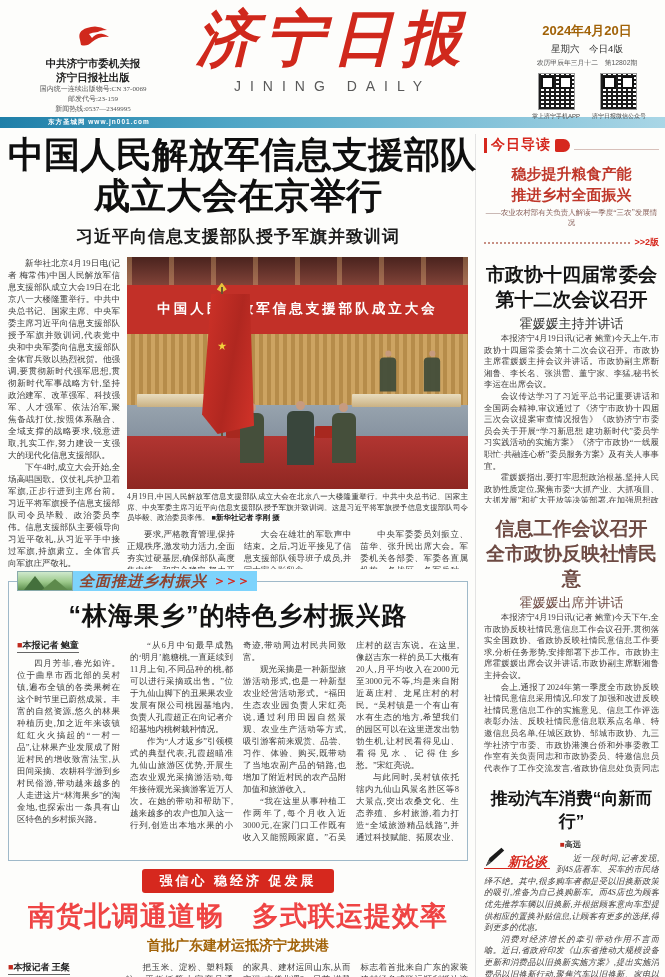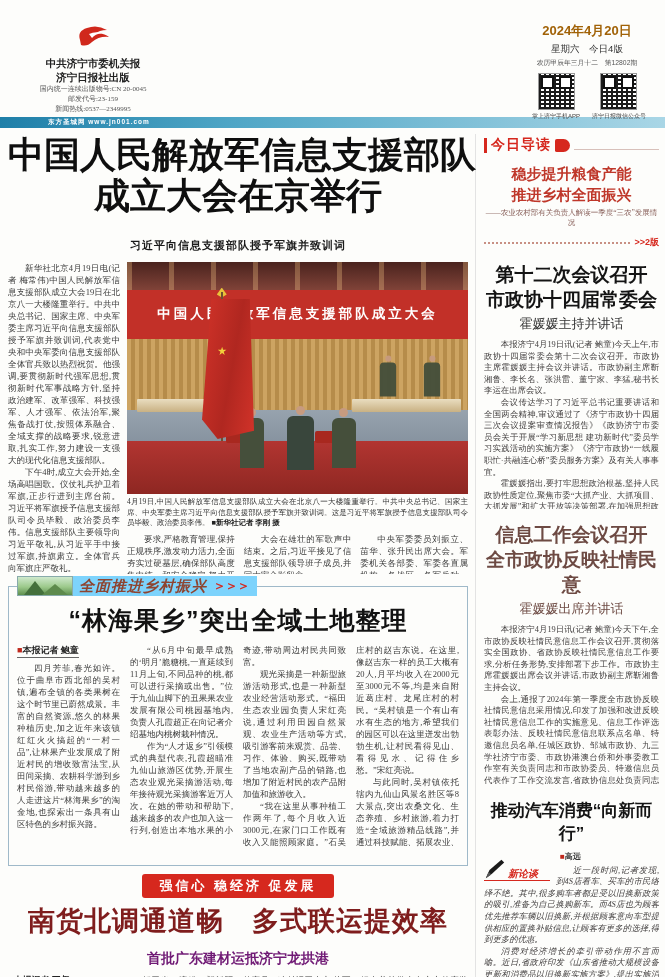--- a/index.html
+++ b/index.html
@@ -40,21 +40,21 @@
     font-family:"Liberation Sans",sans-serif; letter-spacing: 1px; }
 
   
   .content { display: flex; padding: 6px 6px 0 8px; gap: 8px; }
   .col-left { width: 468px; border-right: 1px solid #e3e3e3; padding-right: 7px; }
   .col-right { flex: 1; min-width: 0; }
 
   
   .lead-hl { text-align: center; font-family:"Liberation Sans",sans-serif; }
   .lead-hl .hl { font-size: 36px; font-weight: 900; line-height: 41px; color: #0f0f0f; letter-spacing: 0px; white-space: nowrap; }
-  .lead-sub { font-size: 11px; font-weight: bold; color: #1a1a1a; margin-top: 22px; letter-spacing: 1px; }
+  .lead-sub { font-size: 17px; font-weight: bold; color: #1a1a1a; margin-top: 9px; letter-spacing: 1px; }
   .lead-body { display: flex; gap: 7px; margin-top: 9px; height: 312px; overflow: hidden; }
   .lead-left { width: 112px; flex: none; font-size: 8.5px; line-height: 12px; text-align: justify; color: #3b3b3b; overflow: hidden; }
   p { text-indent: 2em; }
   .lead-right { flex: 1; min-width: 0; display: flex; flex-direction: column; }
   
   .photo { position: relative; height: 232px; background: #8d99a5; overflow: hidden; flex: none; }
   .ph-ceiling { position: absolute; left:0; right:0; top:0; height: 13%;
      background: linear-gradient(#4a231e,#84453a),
        repeating-linear-gradient(90deg, rgba(255,225,185,.30) 0 5px, transparent 5px 42px); background-blend-mode: overlay; }
   .ph-banner { position: absolute; left:0; right:0; top: 12%; height: 21%; background: #c23028;
@@ -106,77 +106,81 @@
   .rural-cols { column-count: 4; column-gap: 10px; font-size: 8.5px; line-height: 12px;
      text-align: justify; color: #3b3b3b; height: 206px; overflow: hidden; }
   .byline { font-size: 9px; font-weight: bold; color: #222; text-indent: 0;
      border-bottom: 1px solid #666; display: inline-block; padding-bottom: 1px; margin-bottom: 4px; }
   .byline .sq { color: #c0291d; }
 
   
   .econ { margin-top: 8px; text-align: center; }
   .econ-banner { display: inline-block; background: #d6281e; color: #fff; font-size: 13px; font-weight: 900;
      padding: 3px 17px; border-radius: 3px; letter-spacing: 3px; font-family:"Liberation Sans",sans-serif; }
-  .econ-hl { font-size: 27px; font-weight: 900; color: #7f1d1d; margin-top: 5px;
+  .econ-hl { font-size: 27px; font-weight: 900; color: #ef4444; margin-top: 5px;
      font-family:"Liberation Sans",sans-serif; letter-spacing: 1px; }
-  .econ-sub { font-size: 14px; font-weight: bold; color: #701a75; margin-top: 11px; }
+  .econ-sub { font-size: 14px; font-weight: bold; color: #a16207; margin-top: 3px; }
   .econ-cols { column-count: 4; column-gap: 10px; text-align: justify; font-size: 8.5px; line-height: 12px;
      color: #3b3b3b; height: 56px; overflow: hidden; margin-top: 6px; }
 
   
   .dd-badge { display: flex; align-items: center; gap: 4px; margin-top: 2px; }
   .dd-bar { width: 3px; height: 15px; background: #d6281e; flex: none; }
   .dd-text { font-size: 14px; font-weight: 900; color: #d6281e; font-family:"Liberation Sans",sans-serif; letter-spacing: 1px; }
   .dd-blob { width: 15px; height: 13px; background: #d6281e; border-radius: 2px 7px 7px 2px; flex: none; }
   .dd-line { flex: 1; border-bottom: 1px solid #d8c0ba; height: 1px; margin-top: 8px; }
   .sb1 { margin-top: 9px; text-align: center; }
   .sb1-l { font-size: 15px; font-weight: 900; color: #bf372a; line-height: 21px; font-family:"Liberation Sans",sans-serif; }
   .sb1-note { font-size: 7.5px; color: #8a625c; margin-top: 3px; }
   .dotrow { display: flex; align-items: center; margin-top: 8px; }
   .dots { flex: 1; border-bottom: 2px dotted #c89084; height: 2px; }
   .pg { font-size: 9px; font-weight: 900; color: #d6281e; margin-left: 4px; font-family:"Liberation Sans",sans-serif; }
   .sb-item { margin-top: 13px; }
   .sb-hl { text-align: center; font-size: 19px; font-weight: 900; line-height: 25px; color: #141414;
      font-family:"Liberation Sans",sans-serif; }
   .sb-sub { text-align: center; font-size: 13px; margin-top: 3px; color: #333; }
-  .sb-body { margin-top: 6px; font-size: 8.4px; line-height: 11.6px; text-align: justify; color: #413e3e; overflow: hidden; }
+  .sb-body { font-size: 8.4px; line-height: 11.6px; text-align: justify; color: #413e3e; overflow: hidden; }
   .sb2 .sb-body { height: 170px; }
   .sb3 .sb-hl, .sb3 .sb-sub { color: #6d4a43; }
   .sb3 .sb-body { height: 162px; }
   .sb4-hl { text-align: center; font-size: 17px; font-weight: 900; color: #141414;
      font-family:"Liberation Sans",sans-serif; margin-top: 2px; }
   .sb4-body { margin-top: 6px; font-size: 8.4px; line-height: 11.6px; text-align: justify;
      color: #413e3e; font-style: italic; height: 178px; overflow: hidden; }
   .xlt { float: left; width: 66px; height: 28px; margin: 2px 6px 2px 0; display: flex; align-items: flex-end; gap: 2px;
      border-bottom: 1px solid #d6281e; }
   .xlt svg { width: 22px; height: 22px; flex: none; }
-  .xlt-text { font-size: 10px; font-weight: 900; font-style: italic; color: #d6281e;
+  .xlt-text { font-size: 13px; font-weight: 900; font-style: italic; color: #d6281e;
      font-family:"Liberation Sans",sans-serif; white-space: nowrap; }
   .sb4-byline { text-indent: 0; font-size: 8px; font-weight: bold; color: #3a3a3a; font-style: normal;
      margin-left: 76px; margin-bottom: 2px; }
   .sb4-byline .sq { color: #c0291d; }
 </style>
 </head>
 <body>
 
 <div id="page">
 
   <div class="masthead">
     <div class="mast-left">
       <div class="logo">
         <svg viewBox="0 0 36 30" width="36" height="30">
           <path d="M5 16 Q2 7 12 4 Q22 0 32 6 Q24 6 20 10 Q28 8 34 13 Q24 12 17 18 Q12 23 6 21 Z" fill="#d0281c"></path>
           <path d="M14 10 Q20 7 27 9 Q20 10 17 14 Z" fill="#fff"></path>
         </svg>
       </div>
       <div class="org1">中共济宁市委机关报</div>
       <div class="org1">济宁日报社出版</div>
-      <div class="org2">国内统一连续出版物号:CN 20-0045</div>
+      <div class="org2">国内统一连续出版物号:CN 37-0069</div>
       <div class="org2">邮发代号:23-159</div>
       <div class="org2">新闻热线:0537—2349995</div>
+    </div>
+    <div class="mast-title">
+      <div class="paper-name">济宁日报</div>
+      <div class="paper-en">JINING DAILY</div>
     </div>
     <div class="mast-right">
       <div class="date1">2024年4月20日</div>
       <div class="date2">星期六　今日4版</div>
       <div class="date3">农历甲辰年三月十二　第12802期</div>
       <div class="qr-row">
         <div class="qr-cell">
           <div class="qr"></div>
           <div class="qr-label">掌上济宁手机APP</div>
         </div>
@@ -260,21 +264,21 @@
           </div>
         </div>
       </div>
 
       <div class="rural-box">
         <div class="rural-banner">
           <div class="scene"></div>
           <span class="rural-title">全面推进乡村振兴</span>
           <span class="rural-arrows">＞＞＞</span>
         </div>
-        <div class="rural-hl">“林海果乡”突出全域土地整理</div>
+        <div class="rural-hl">“林海果乡”的特色乡村振兴路</div>
         <div class="rural-cols">
           <div class="byline"><span class="sq">■</span><span>本报记者 鲍童</span></div>
           <div>
               <p>四月芳菲,春光如许。位于曲阜市西北部的吴村镇,遍布全镇的各类果树在这个时节里已蔚然成景。丰富的自然资源,悠久的林果种植历史,加之近年来该镇红红火火搞起的“一村一品”,让林果产业发展成了附近村民的增收致富法宝,从田间采摘、农耕科学游到乡村民俗游,带动越来越多的人走进这片“林海果乡”的淘金地,也探索出一条具有山区特色的乡村振兴路。</p>
               <p>“从6月中旬最早成熟的‘明月’脆糖桃,一直延续到11月上旬,不同品种的桃,都可以进行采摘或出售。”位于九仙山脚下的丑果果农业发展有限公司桃园基地内,负责人孔霞超正在向记者介绍基地内桃树栽种情况。</p>
               <p>作为“人才返乡”引领模式的典型代表,孔霞超瞄准九仙山旅游区优势,开展生态农业观光采摘游活动,每年接待观光采摘游客近万人次。在她的带动和帮助下,越来越多的农户也加入这一行列,创造出本地水果的小奇迹,带动周边村民共同致富。</p>
               <p>观光采摘是一种新型旅游活动形式,也是一种新型农业经营活动形式。“福田生态农业园负责人宋红亮说,通过利用田园自然景观、农业生产活动等方式,吸引游客前来观赏、品尝、习作、体验、购买,既带动了当地农副产品的销路,也增加了附近村民的农产品附加值和旅游收入。</p>
               <p>“我在这里从事种植工作两年了,每个月收入近3000元,在家门口工作既有收入又能照顾家庭。”石吴庄村的赵吉东说。在这里,像赵吉东一样的员工大概有20人,月平均收入在2000元至3000元不等,均是来自附近葛庄村、龙尾庄村的村民。“吴村镇是一个有山有水有生态的地方,希望我们的园区可以在这里迸发出勃勃生机,让村民看得见山、看得见水、记得住乡愁。”宋红亮说。</p>
               <p>与此同时,吴村镇依托辖内九仙山风景名胜区等8大景点,突出农桑文化、生态养殖、乡村旅游,着力打造“全域旅游精品线路”,并通过科技赋能、拓展农业、果蔬加工、种养循环打造“精品林果品牌示范带”,突出全域土地整理、良种培育、高端饲料、设施栽培打造“电商贸易农业科技园”,通过“三链一带”结片成网,连片开发、融合升级,将吴村镇打造成农文旅融合的一体化林果示范区。</p>
             </div>
@@ -308,22 +312,22 @@
         <div class="sb1-l">稳步提升粮食产能</div>
         <div class="sb1-l">推进乡村全面振兴</div>
         <div class="sb1-note">——农业农村部有关负责人解读一季度“三农”发展情况</div>
         <div class="dotrow">
           <div class="dots"></div>
           <div class="pg">&gt;&gt;2版</div>
         </div>
       </div>
 
       <div class="sb-item sb2">
+        <div class="sb-hl">市政协十四届常委会</div>
         <div class="sb-hl">第十二次会议召开</div>
-        <div class="sb-hl">市政协十四届常委会</div>
         <div class="sb-sub">霍媛媛主持并讲话</div>
         <div class="sb-body">
             <p>本报济宁4月19日讯(记者 鲍童)今天上午,市政协十四届常委会第十二次会议召开。市政协主席霍媛媛主持会议并讲话。市政协副主席靳湘鲁、李长名、张洪雷、董宁家、李猛,秘书长李运在出席会议。</p>
             <p>会议传达学习了习近平总书记重要讲话和全国两会精神,审议通过了《济宁市政协十四届三次会议提案审查情况报告》《政协济宁市委员会关于开展“学习新思想 建功新时代”委员学习实践活动的实施方案》《济宁市政协“一线履职忙·共融连心桥”委员服务方案》及有关人事事宜。</p>
             <p>霍媛媛指出,要打牢思想政治根基,坚持人民政协性质定位,聚焦市委“大抓产业、大抓项目、大抓发展”和扩大开放等决策部署,在加强思想政治引领中凝聚共识、汇聚力量、助推发展。要扎实实施主席会议成员领衔重点提案督办,认真履行专门协商机构职能,聚力抓实开展好16项重点协商课题调研,聚力办好提案,反映社情民意信息、文史资料等经常性工作提质增效,聚力加强“三化”政协建设,不断提高制度化、规范化、程序化水平。</p>
           </div>
       </div>
 
       <div class="sb-item sb3">
         <div class="sb-hl">信息工作会议召开</div>

